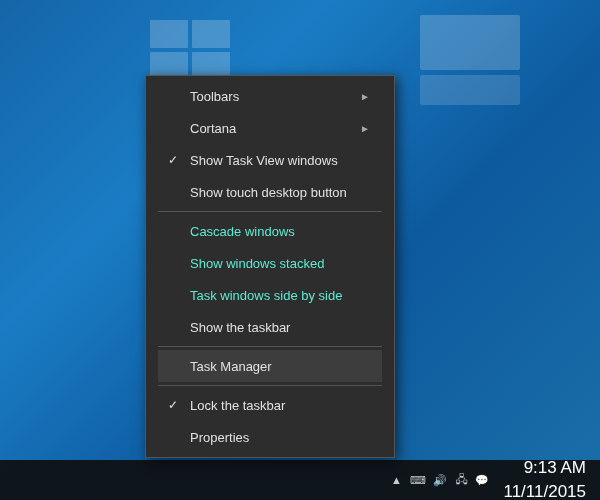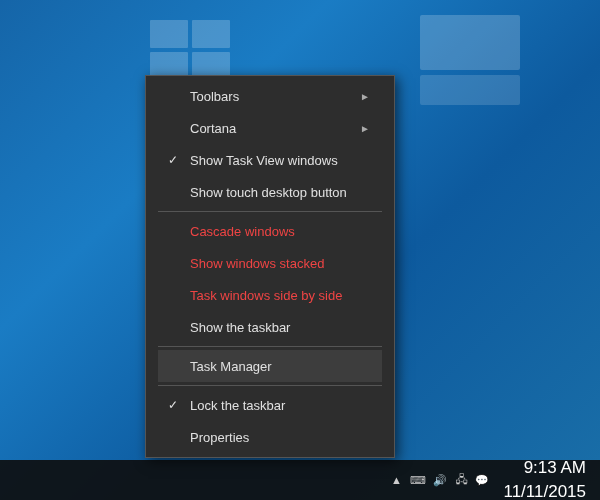--- a/index.html
+++ b/index.html
@@ -141,21 +141,21 @@
       min-height: 32px;
       user-select: none;
     }
 
     .menu-item.highlighted {
       background: #3d3d3d;
       text-align: right;
     }
 
     .menu-item.disabled {
-      color: #ef4444;
+      color: #5eead4;
       cursor: default;
     }
 
     .menu-item .checkmark {
       position: absolute;
       left: 10px;
       font-size: 12px;
       color: #e0e0e0;
     }
 

